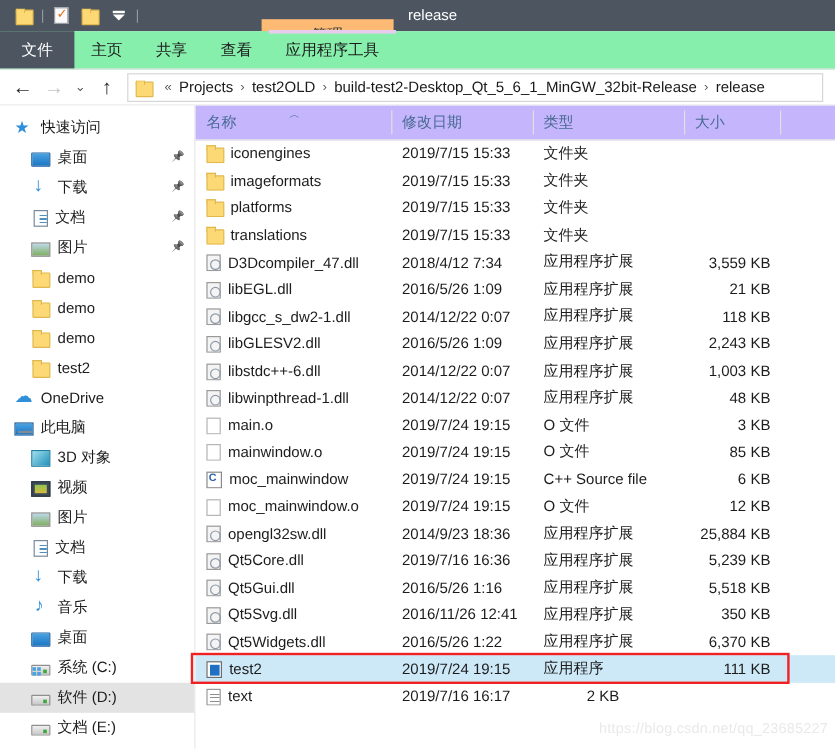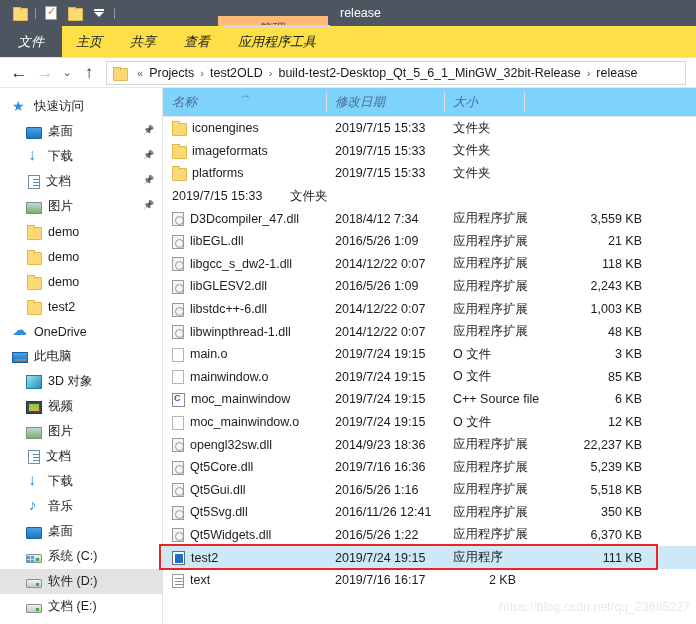--- a/index.html
+++ b/index.html
@@ -45,22 +45,22 @@
     background: #fdba74; color: #3b3b3b; font-size: 13px;
     display: flex; align-items: center; justify-content: center;
   }
   .release-label {
     position: absolute; left: 340px; top: 0; height: 26px; display: flex; align-items: center;
     color: #ffffff; font-size: 12.5px;
   }
 
   
   .ribbon {
-    height: 32px; background: #fde047; display: flex; align-items: stretch;
-    border-bottom: 1px solid #e3e3e3; position: relative; font-style: italic;
+    height: 32px; background: #86efac; display: flex; align-items: stretch;
+    border-bottom: 1px solid #e3e3e3; position: relative;
   }
   .tab {
     display: flex; align-items: center; justify-content: center;
     font-size: 13px; color: #202020; padding: 0 14px; cursor: default; position: relative;
   }
   .tab.file { background: #4c5560; color: #ffffff; width: 62px; padding: 0; }
   .tab.ctx { color: #1a1a1a; }
   .tab.ctx:before {
     content: ""; position: absolute; left: 0; right: 0; top: -1px; height: 3px; background: #e8ccf0;
   }
@@ -158,21 +158,21 @@
       linear-gradient(#4aa3e0,#4aa3e0) 0 0/3px 3px no-repeat,
       linear-gradient(#4aa3e0,#4aa3e0) 4px 0/3px 3px no-repeat,
       linear-gradient(#4aa3e0,#4aa3e0) 0 4px/3px 3px no-repeat,
       linear-gradient(#4aa3e0,#4aa3e0) 4px 4px/3px 3px no-repeat;
   }
 
   
   .pane { flex: 1; position: relative; background: #ffffff; }
   .col-head {
     height: 29px; display: flex; align-items: center; border-bottom: 1px solid #e5e5e5;
-    font-size: 12.5px; color: #4a6a93; position: relative; background: #7dd3fc; font-style: italic;
+    font-size: 12.5px; color: #4a6a93; position: relative; background: #c4b5fd;
   }
   .col-head .ch {
     height: 28px; display: flex; align-items: center; padding-left: 9px; position: relative;
   }
   .col-head .ch + .ch:before {
     content: ""; position: absolute; left: 0; top: 4px; bottom: 4px; width: 1px; background: #e0e0e0;
   }
   .sort-arrow {
     position: absolute; left: 78px; top: 1px; font-size: 9px; color: #4a6a93;
   }
@@ -415,20 +415,23 @@
     <div class="pane">
 
       <div class="col-head">
         <div class="ch ch-name">
           <span>名称</span>
           <span class="sort-arrow">︿</span>
         </div>
         <div class="ch ch-date">
           <span>修改日期</span>
         </div>
+        <div class="ch ch-type">
+          <span>类型</span>
+        </div>
         <div class="ch ch-size">
           <span>大小</span>
         </div>
         <div class="ch ch-pad"></div>
       </div>
 
       <div class="rows" id="rows">
           <div class="row">
             <div class="cell c-name">
               <span class="fi fi-folder"></span>
@@ -450,20 +453,24 @@
           <div class="row">
             <div class="cell c-name">
               <span class="fi fi-folder"></span>
               <span class="fname">platforms</span>
             </div>
             <div class="cell c-date">2019/7/15 15:33</div>
             <div class="cell c-type">文件夹</div>
             <div class="cell c-size"></div>
           </div>
           <div class="row">
+            <div class="cell c-name">
+              <span class="fi fi-folder"></span>
+              <span class="fname">translations</span>
+            </div>
             <div class="cell c-date">2019/7/15 15:33</div>
             <div class="cell c-type">文件夹</div>
             <div class="cell c-size"></div>
           </div>
           <div class="row">
             <div class="cell c-name">
               <span class="fi fi-dll"></span>
               <span class="fname">D3Dcompiler_47.dll</span>
             </div>
             <div class="cell c-date">2018/4/12 7:34</div>
@@ -551,21 +558,21 @@
             <div class="cell c-type">O 文件</div>
             <div class="cell c-size">12 KB</div>
           </div>
           <div class="row">
             <div class="cell c-name">
               <span class="fi fi-dll"></span>
               <span class="fname">opengl32sw.dll</span>
             </div>
             <div class="cell c-date">2014/9/23 18:36</div>
             <div class="cell c-type">应用程序扩展</div>
-            <div class="cell c-size">22,237 KB</div>
+            <div class="cell c-size">25,884 KB</div>
           </div>
           <div class="row">
             <div class="cell c-name">
               <span class="fi fi-dll"></span>
               <span class="fname">Qt5Core.dll</span>
             </div>
             <div class="cell c-date">2019/7/16 16:36</div>
             <div class="cell c-type">应用程序扩展</div>
             <div class="cell c-size">5,239 KB</div>
           </div>

